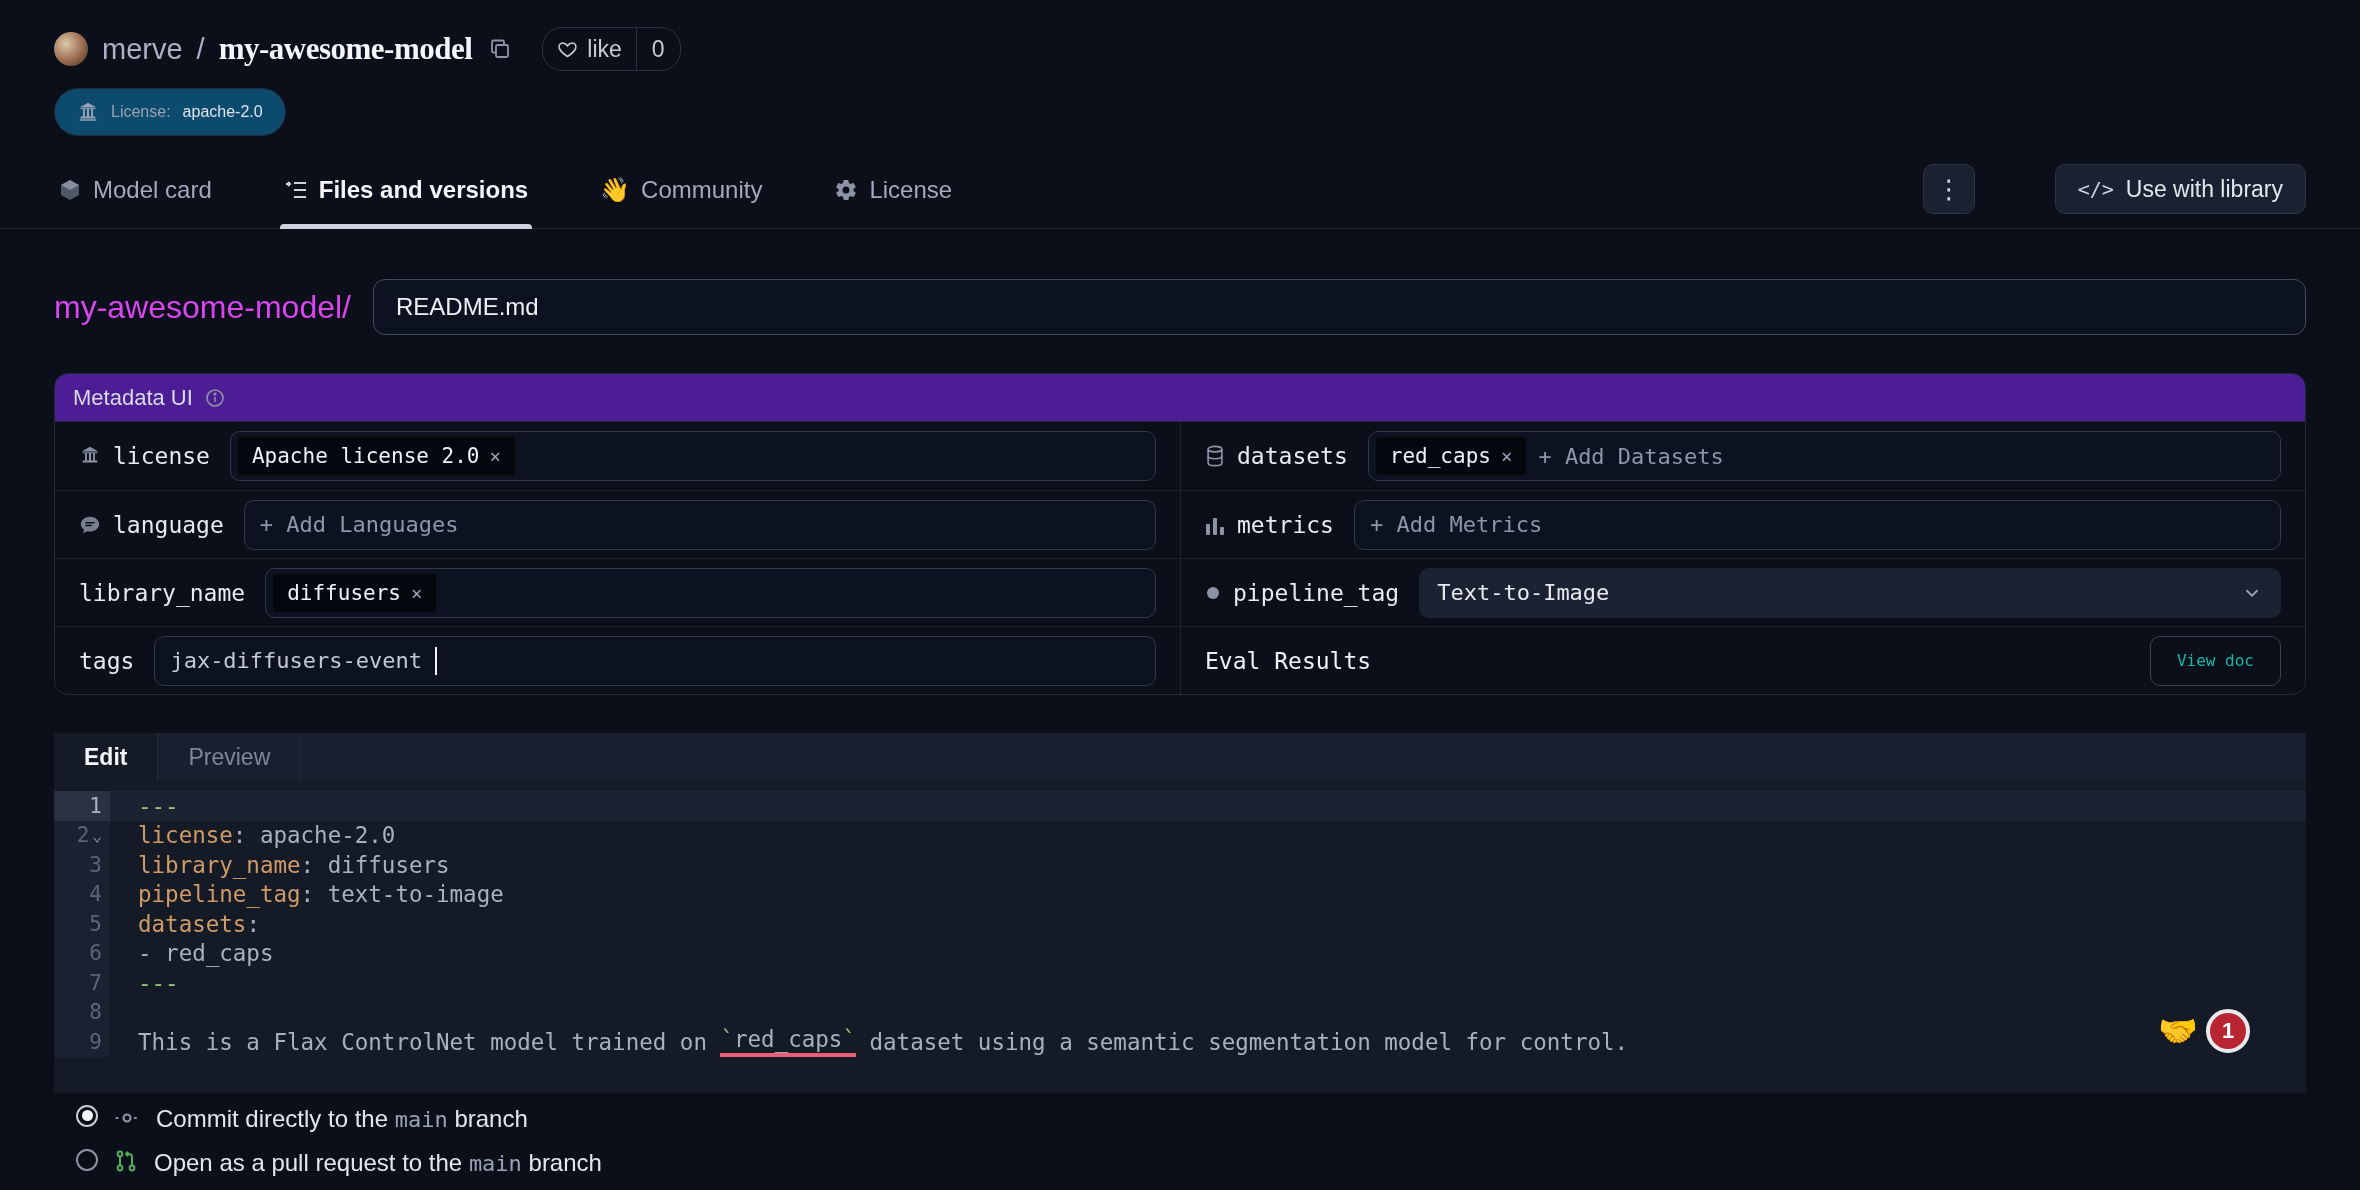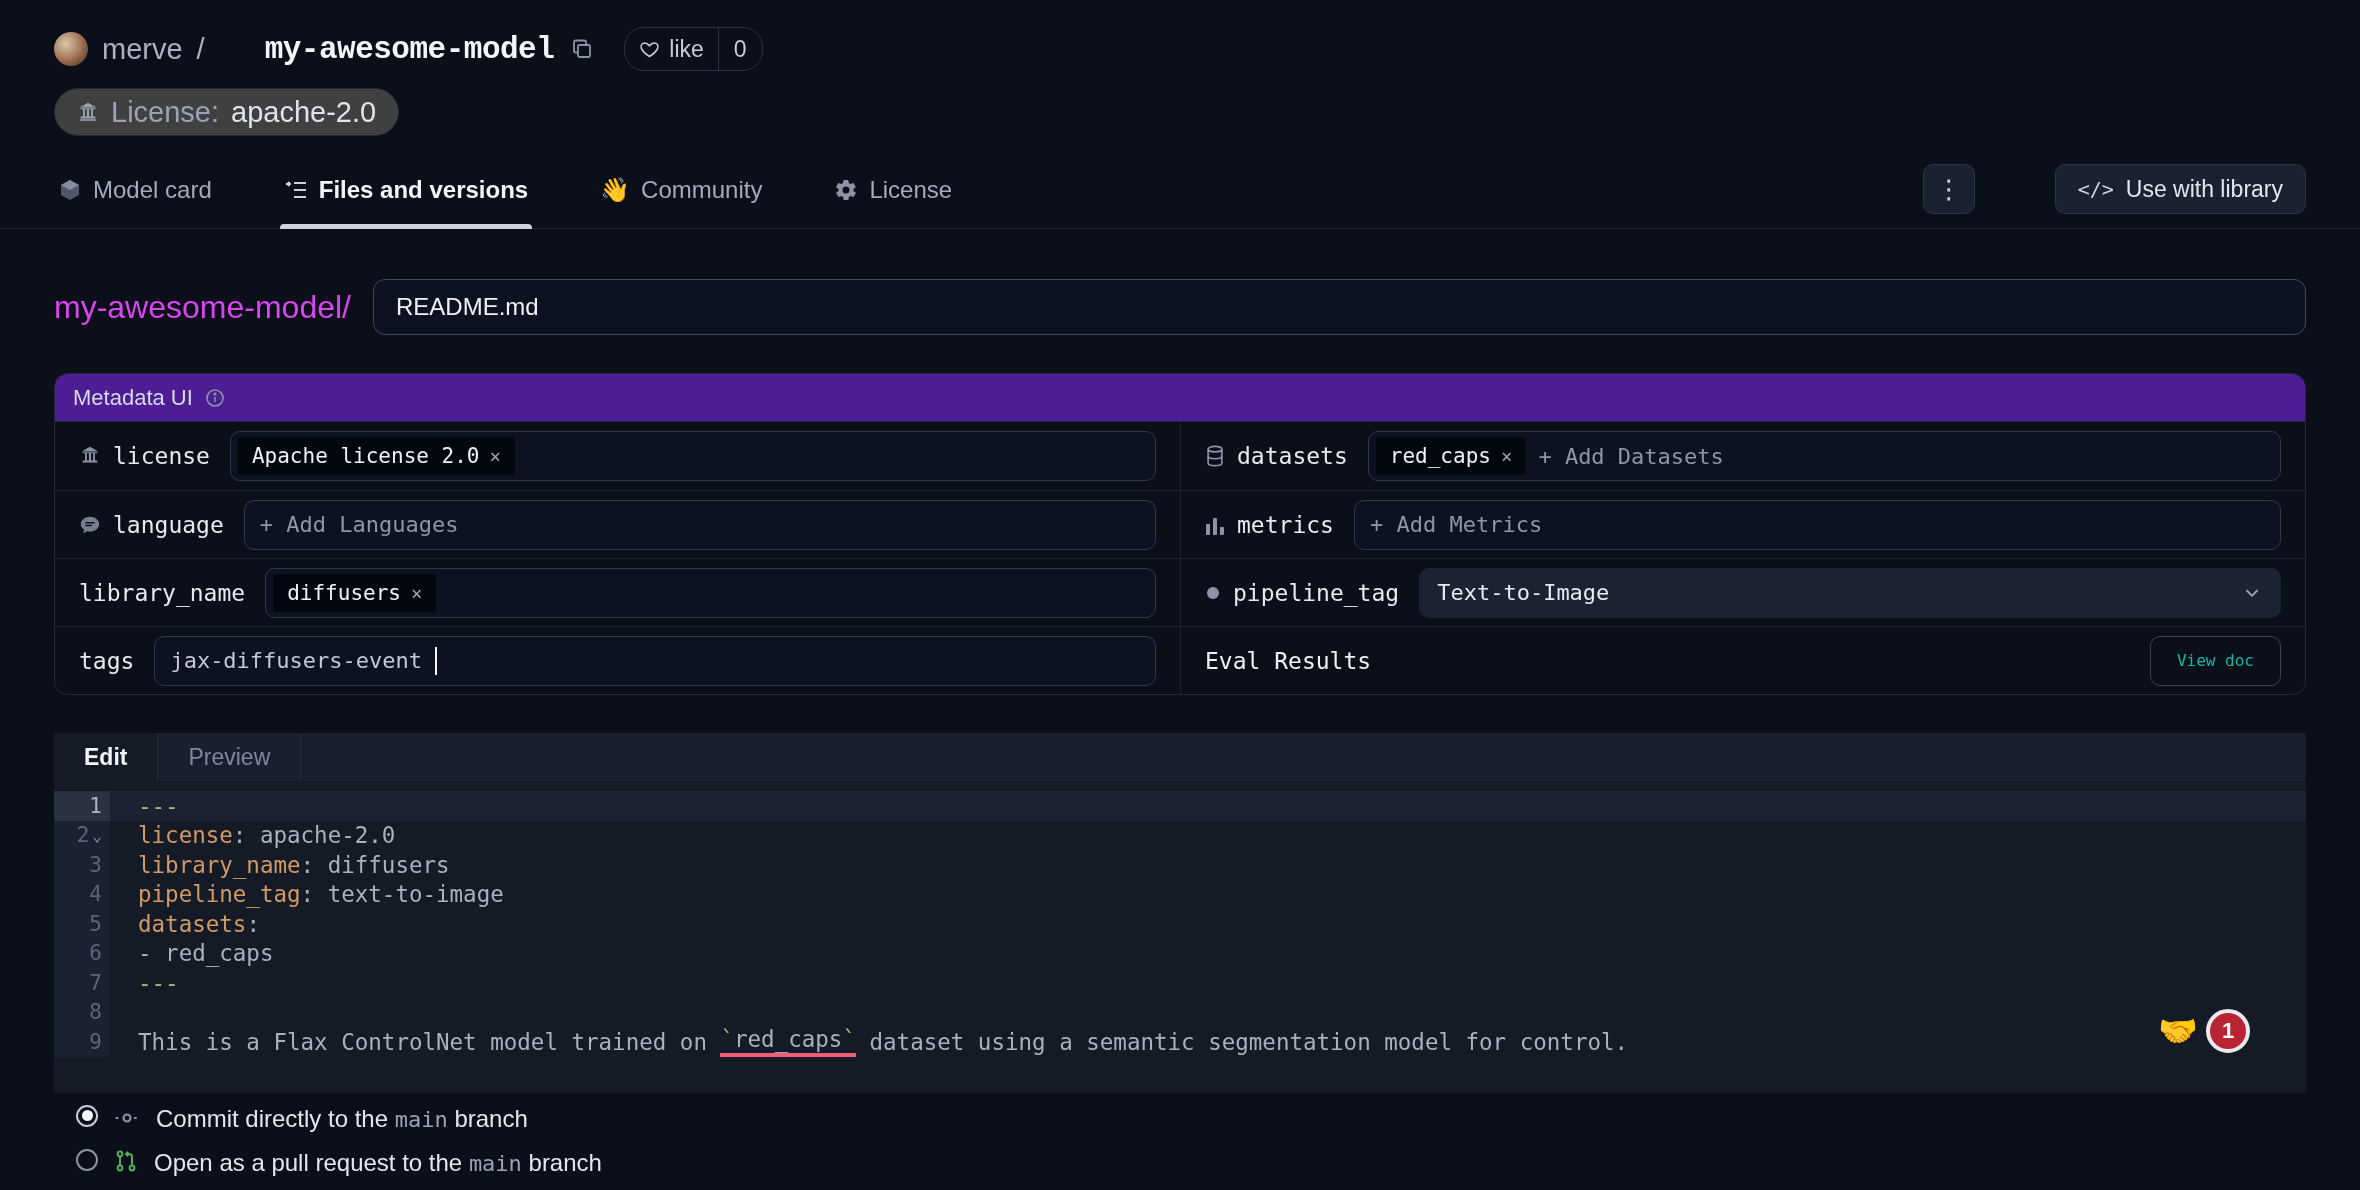--- a/index.html
+++ b/index.html
@@ -11,28 +11,28 @@
   }
   svg { display:block; }
 
   
   .top { padding:26px 54px 0 54px; }
   .titlerow { display:flex; align-items:center; gap:14px; height:46px; }
   .avatar { width:34px; height:34px; border-radius:50%;
     background:radial-gradient(circle at 35% 35%, #d9c9a8, #9b6a4f 55%, #3d2b23); }
   .owner { color:#a9b1c2; font-size:29px; }
   .slash { color:#a9b1c2; font-size:29px; }
-  .mname { font-family:Liberation Mono, monospace; font-weight:bold; font-size:31px; color:#f3f5f9; letter-spacing:-0.5px;margin-left:46px; }
+  .mname { font-family:Liberation Serif, serif; font-weight:bold; font-size:31px; color:#f3f5f9; letter-spacing:-0.5px; }
   .copybtn { color:#8b93a5; margin-left:2px; cursor:pointer; }
   .likebox { display:flex; align-items:stretch; border:1px solid #2a3142; border-radius:20px; margin-left:16px; height:44px; overflow:hidden; }
   .likebtn { display:flex; align-items:center; gap:9px; padding:0 14px; color:#c6ccd8; font-size:23px; }
   .likecount { display:flex; align-items:center; padding:0 15px; border-left:1px solid #2a3142; color:#c6ccd8; font-size:23px; }
   .licrow { margin-top:16px; }
   .licpill { display:inline-flex; align-items:center; gap:12px; height:48px; padding:0 22px;
-    background:#404040; border:1px solid #222938; border-radius:999px; font-size:29px; }
+    background:#0c4a6e; border:1px solid #222938; border-radius:999px; font-size:16px; }
   .licpill .k { color:#9aa3b5; }
   .licpill .v { color:#dfe3ec; }
 
   
   .tabbar { margin-top:26px; border-bottom:1px solid #1d2433; padding:0 54px;
     display:flex; align-items:flex-end; gap:64px; }
   .tab { display:flex; align-items:center; gap:11px; padding:14px 4px 24px 4px;
     color:#a2aabb; font-size:24px; cursor:pointer; position:relative; }
   .tab.active { color:#f3f5f9; font-weight:bold; }
   .tab.active::after { content:""; position:absolute; left:0; right:0; bottom:-1px;

